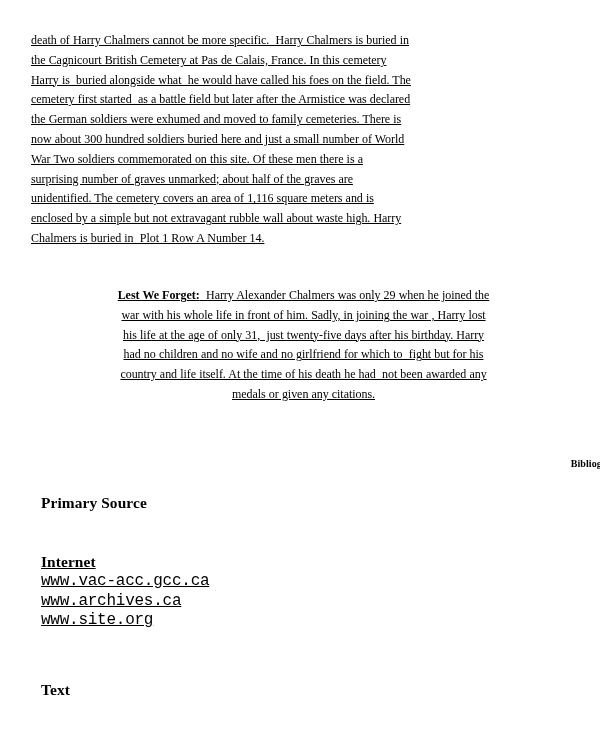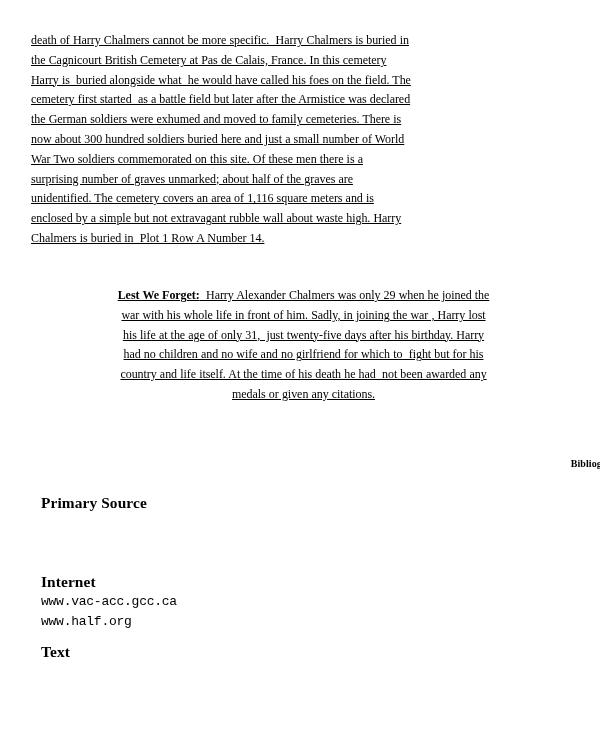--- a/index.html
+++ b/index.html
@@ -51,36 +51,36 @@
 
   .biblio-block {
     position: absolute;
     left: 31px;
     width: 548px;
     font-size: 15.4px;
     line-height: 19.8px;
     margin-left: 10px;
   }
   #primary-source-block { top: 493px; }
-  #internet-block       { top: 572px; }
-  #text-block           { top: 642px; }
+  #internet-block       { top: 552px; text-decoration: underline; }
+  #text-block           { top: 680px; }
 
   .sub-heading {
     font-weight: bold;
     display: block;
     letter-spacing: 0.1px;
   }
   .entry {
     display: block;
     white-space: pre-wrap;
   }
   .url {
     display: block;
     font-family: "Liberation Mono", "DejaVu Sans Mono", monospace;
-    font-size: 13px;
+    font-size: 16px;
     line-height: 19.8px;
     letter-spacing: -0.25px;
   }
   .bold-lead {
     font-weight: bold;
   }
   .book-title {
     text-decoration: underline;
   }
 </style>
@@ -110,20 +110,21 @@
 
   <div class="heading-center" id="bibliography-heading">Bibliography</div>
 
   <div class="biblio-block" id="primary-source-block">
     <span class="sub-heading">Primary Source</span>
   </div>
 
   <div class="biblio-block" id="internet-block">
     <span class="sub-heading">Internet</span>
     <span class="url">www.vac-acc.gcc.ca</span>
-    <span class="url">www.half.org</span>
+    <span class="url">www.archives.ca</span>
+    <span class="url">www.site.org</span>
   </div>
 
   <div class="biblio-block" id="text-block">
     <span class="sub-heading">Text</span>
   </div>
 
 </div>
 
 </body></html>

